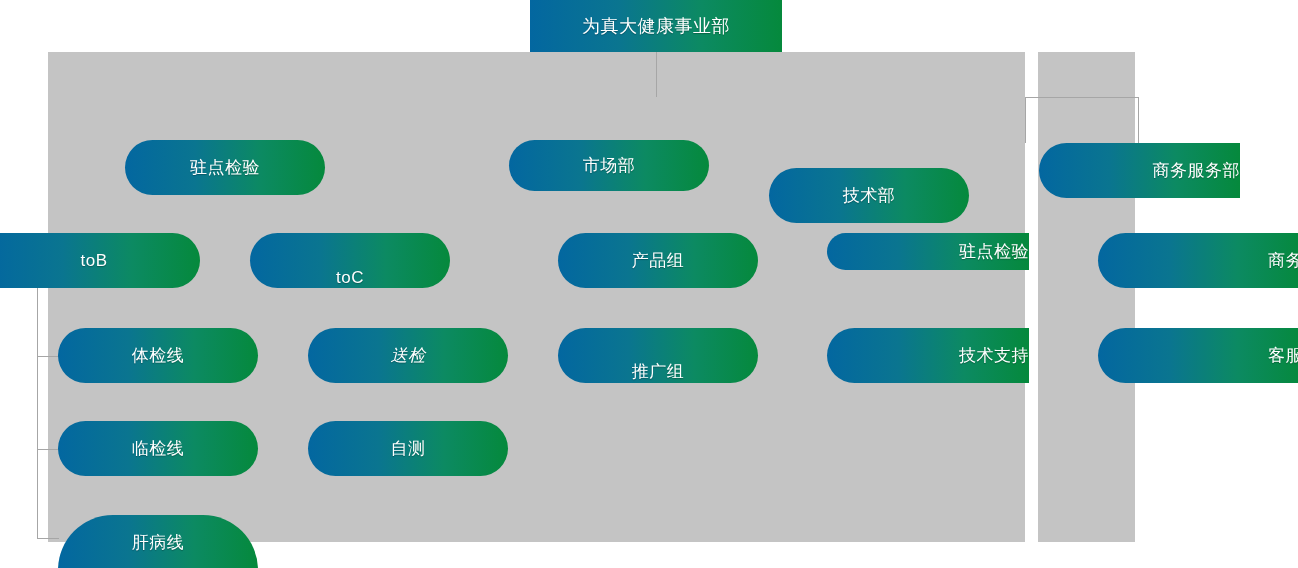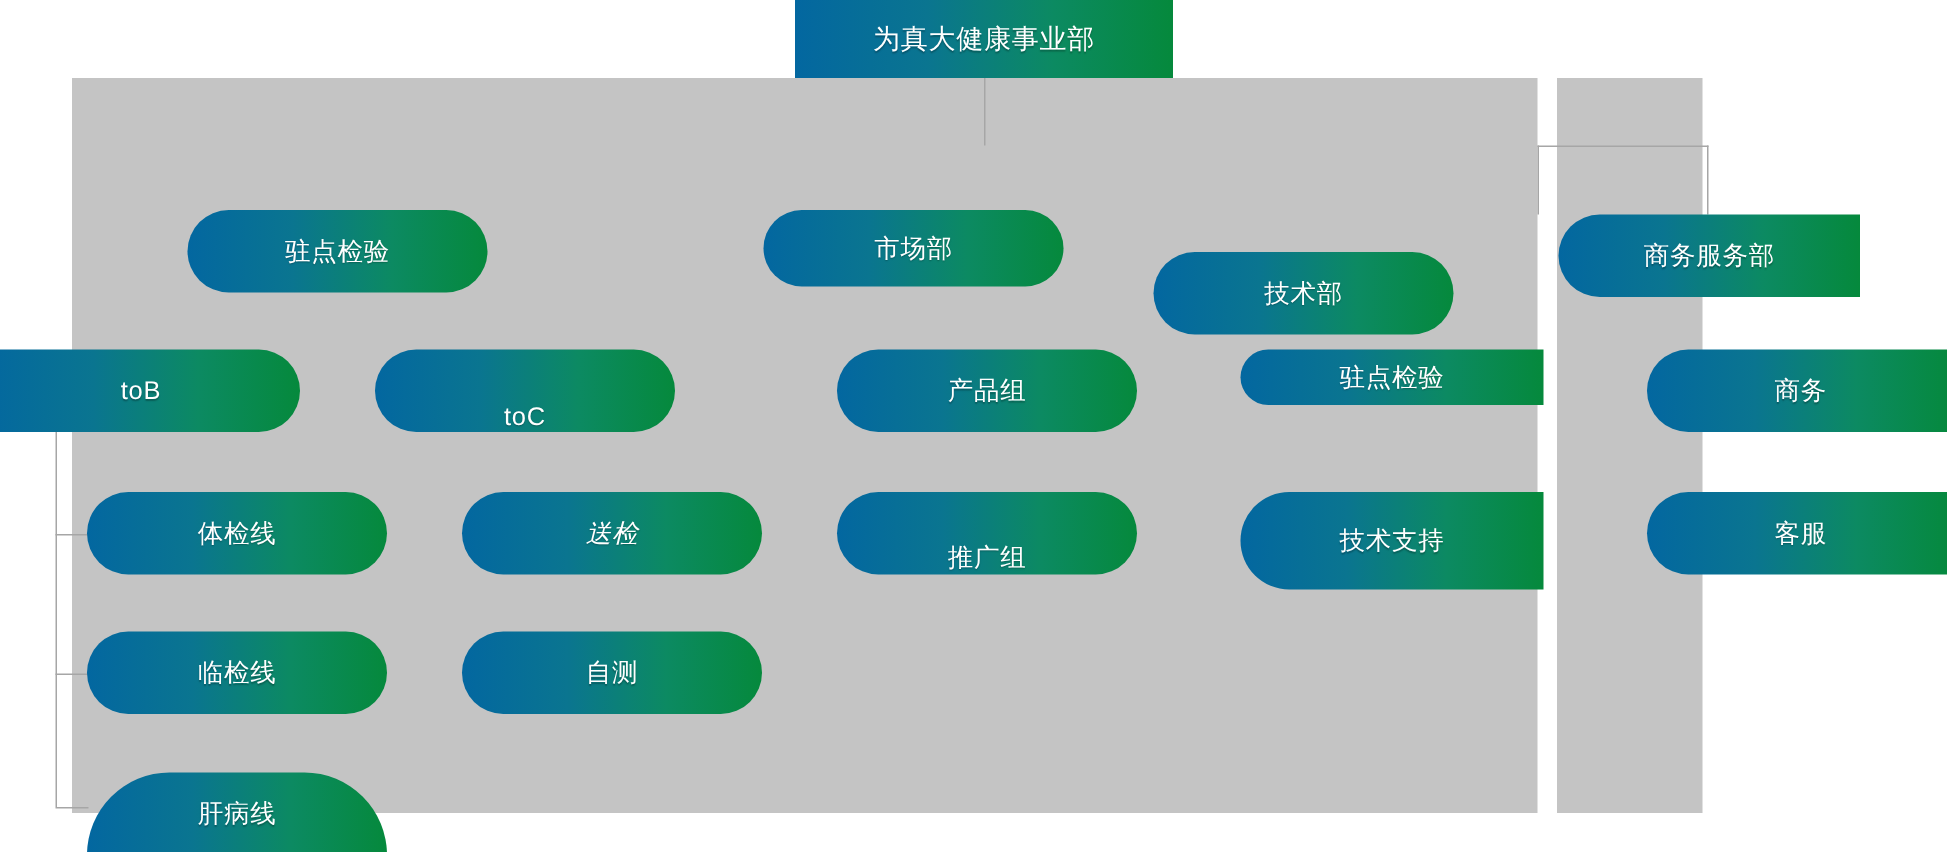--- a/index.html
+++ b/index.html
@@ -52,20 +52,21 @@
   }
   
   .node.clip-left {
     border-top-left-radius: 0;
     border-bottom-left-radius: 0;
   }
   
   .node.clip-right {
     border-top-right-radius: 0;
     border-bottom-right-radius: 0;
+    justify-content: flex-end;
   }
   
   .node.clip-bottom {
     border-bottom-left-radius: 0;
     border-bottom-right-radius: 0;
   }
   .node-label {
     pointer-events: none;
   }
 </style>
@@ -132,21 +133,21 @@
   </div>
 
   <div class="node" style="left:308px; top:328px; width:200px; height:55px;font-style:italic;">
     <span class="node-label">送检</span>
   </div>
 
   <div class="node" style="left:558px; top:328px; width:200px; height:55px;align-items:flex-end;">
     <span class="node-label">推广组</span>
   </div>
 
-  <div class="node clip-right" style="left:827px; top:328px; width:202px; height:65px;">
+  <div class="node clip-right" style="left:827px; top:328px; width:202px; height:55px;">
     <span class="node-label">技术支持</span>
   </div>
 
   <div class="node clip-right" style="left:1098px; top:328px; width:205px; height:55px;">
     <span class="node-label">客服</span>
   </div>
 
   <div class="node" style="left:58px; top:421px; width:200px; height:55px;">
     <span class="node-label">临检线</span>
   </div>

